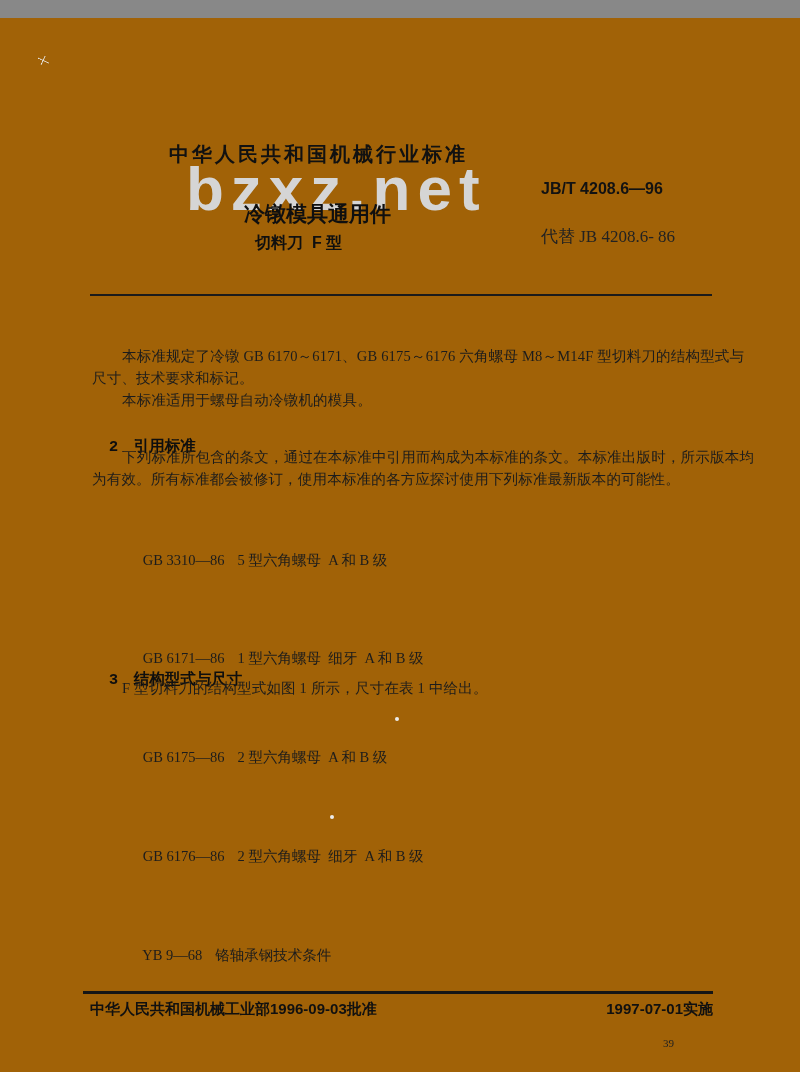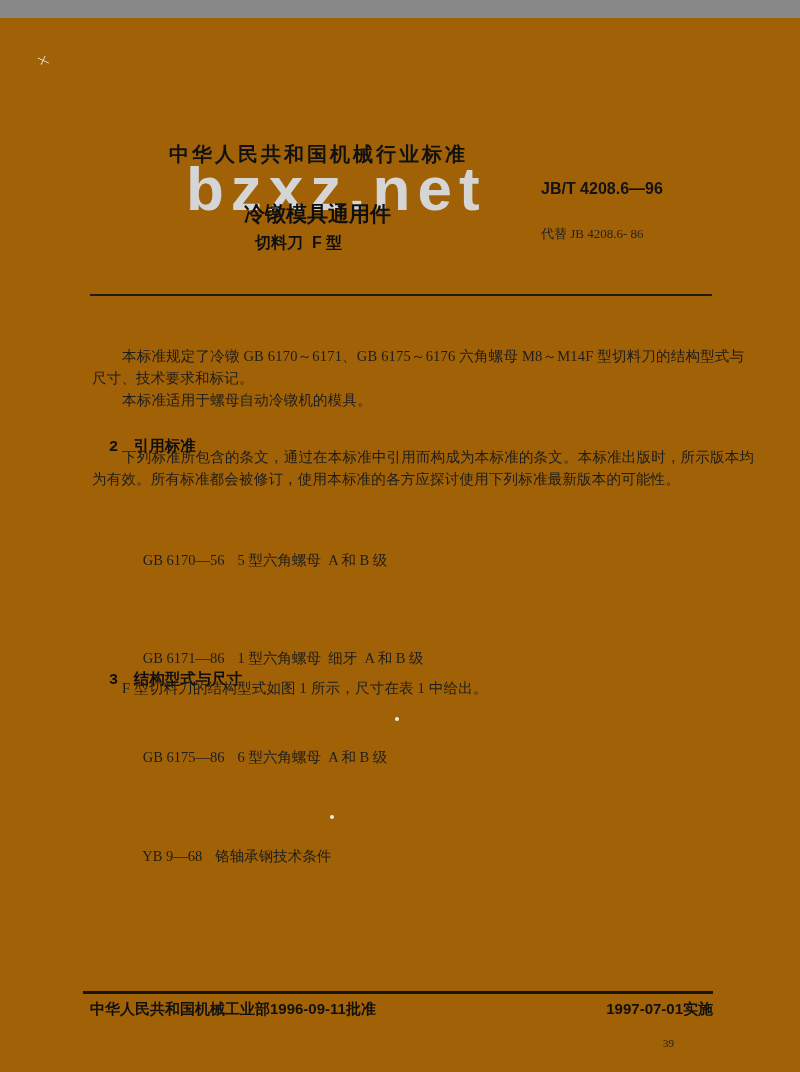--- a/index.html
+++ b/index.html
@@ -31,21 +31,21 @@
     z-index: 0;
   }
   .hdr-text { z-index: 1; }
   .std-num {
     left: 541px; top: 162px;
     font-family: "Liberation Sans", sans-serif;
     font-weight: 700; font-size: 16px; color: #121212;
   }
   .supersede {
     left: 541px; top: 207px;
-    font-size: 13px; color: #222;
+    font-size: 17px; color: #222;
   }
   .title-main {
     left: 244px; top: 182px;
     font-family: "Liberation Sans", sans-serif;
     font-weight: 700; font-size: 21px; color: #0f0f0f;
   }
   .title-sub {
     left: 255px; top: 215px;
     font-family: "Liberation Sans", sans-serif;
     font-weight: 700; font-size: 16px; color: #0f0f0f;
@@ -125,37 +125,40 @@
   <div class="abs bodyline indent" style="top:371px">本标准适用于螺母自动冷镦机的模具。</div>
 
   <div class="abs sec-heading" style="top:400px">
     <span class="sec-num">2</span><span>引用标准</span>
   </div>
   <div class="abs bodyline indent" style="top:428px">下列标准所包含的条文，通过在本标准中引用而构成为本标准的条文。本标准出版时，所示版本均</div>
   <div class="abs bodyline" style="top:450px">为有效。所有标准都会被修订，使用本标准的各方应探讨使用下列标准最新版本的可能性。</div>
 
   <div class="abs refs">
     <div class="ref-row">
-      <span class="ref-code">GB 6170—56</span><span>5 型六角螺母  A 和 B 级</span>
+      <span class="ref-code">GB 3310—86</span><span>5 型六角螺母  A 和 B 级</span>
     </div>
     <div class="ref-row">
       <span class="ref-code">GB 6171—86</span><span>1 型六角螺母  细牙  A 和 B 级</span>
     </div>
     <div class="ref-row">
-      <span class="ref-code">GB 6175—86</span><span>6 型六角螺母  A 和 B 级</span>
+      <span class="ref-code">GB 6175—86</span><span>2 型六角螺母  A 和 B 级</span>
+    </div>
+    <div class="ref-row">
+      <span class="ref-code">GB 6176—86</span><span>2 型六角螺母  细牙  A 和 B 级</span>
     </div>
     <div class="ref-row">
       <span class="ref-code">YB 9—68</span><span>铬轴承钢技术条件</span>
     </div>
     
   </div>
 
   <div class="abs sec-heading" style="top:633px">
     <span class="sec-num">3</span><span>结构型式与尺寸</span>
   </div>
   <div class="abs bodyline indent" style="top:659px">F 型切料刀的结构型式如图 1 所示，尺寸在表 1 中给出。</div>
 
   <div class="abs footer-rule"></div>
-  <div class="abs approve">中华人民共和国机械工业部1996-09-11批准</div>
+  <div class="abs approve">中华人民共和国机械工业部1996-09-03批准</div>
   <div class="abs effective">1997-07-01实施</div>
   <div class="abs pageno">39</div>
 
 </div>
 
 </body></html>

